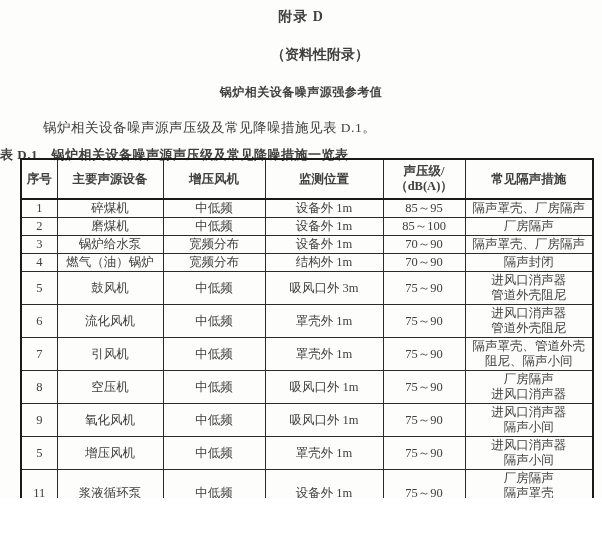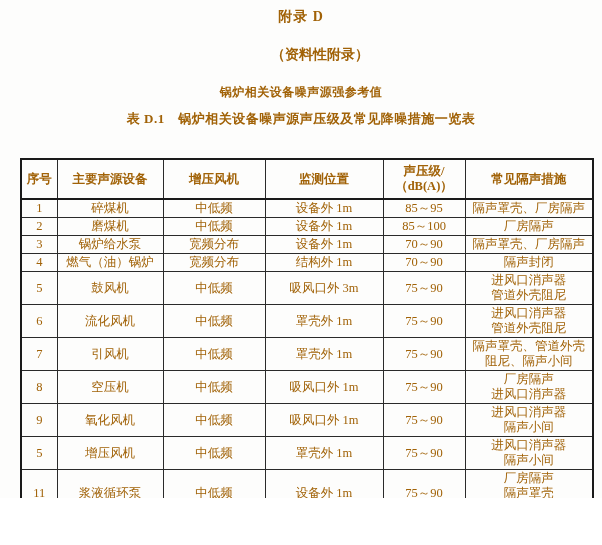--- a/index.html
+++ b/index.html
@@ -6,21 +6,21 @@
     margin: 0;
     padding: 0;
     background: #ffffff;
   }
   .page {
     position: relative;
     width: 602px;
     height: 498px;
     background: #fdfdfc;
     font-family: "Liberation Serif", "DejaVu Serif", serif;
-    color: #a16207;
+    color: #404040;
     overflow: hidden;
   }
   .title-1 {
     margin: 0;
     padding-top: 8px;
     text-align: center;
     font-size: 14px;
     font-weight: bold;
     letter-spacing: 1px;
   }
@@ -43,21 +43,20 @@
   .intro {
     margin: 0;
     padding: 18px 22px 0 22px;
     text-indent: 1.55em;
     font-size: 13.5px;
     letter-spacing: 0.5px;
   }
   .caption {
     margin: 0;
     padding-top: 9px;
-    text-align: center;
     font-size: 13px;
     font-weight: bold;
     letter-spacing: 0.5px;
   }
   table.noise-table {
     position: absolute;
     left: 20px;
     top: 158px;
     width: 572px;
     border-collapse: collapse;
@@ -92,20 +91,21 @@
     border-top: 2px solid #1a1a1a;
   }
 </style>
 </head>
 <body>
 
 <div class="page">
   <p class="title-1">附录 D</p>
   <p class="title-2">（资料性附录）</p>
   <p class="title-3">锅炉相关设备噪声源强参考值</p>
+  <p class="intro">锅炉相关设备噪声源声压级及常见降噪措施见表 D.1。</p>
   <p class="caption">表 D.1　锅炉相关设备噪声源声压级及常见降噪措施一览表</p>
 
   <table class="noise-table">
     <colgroup>
         <col style="width: 36px;">
         <col style="width: 106px;">
         <col style="width: 102px;">
         <col style="width: 118px;">
         <col style="width: 82px;">
         <col style="width: 128px;">

